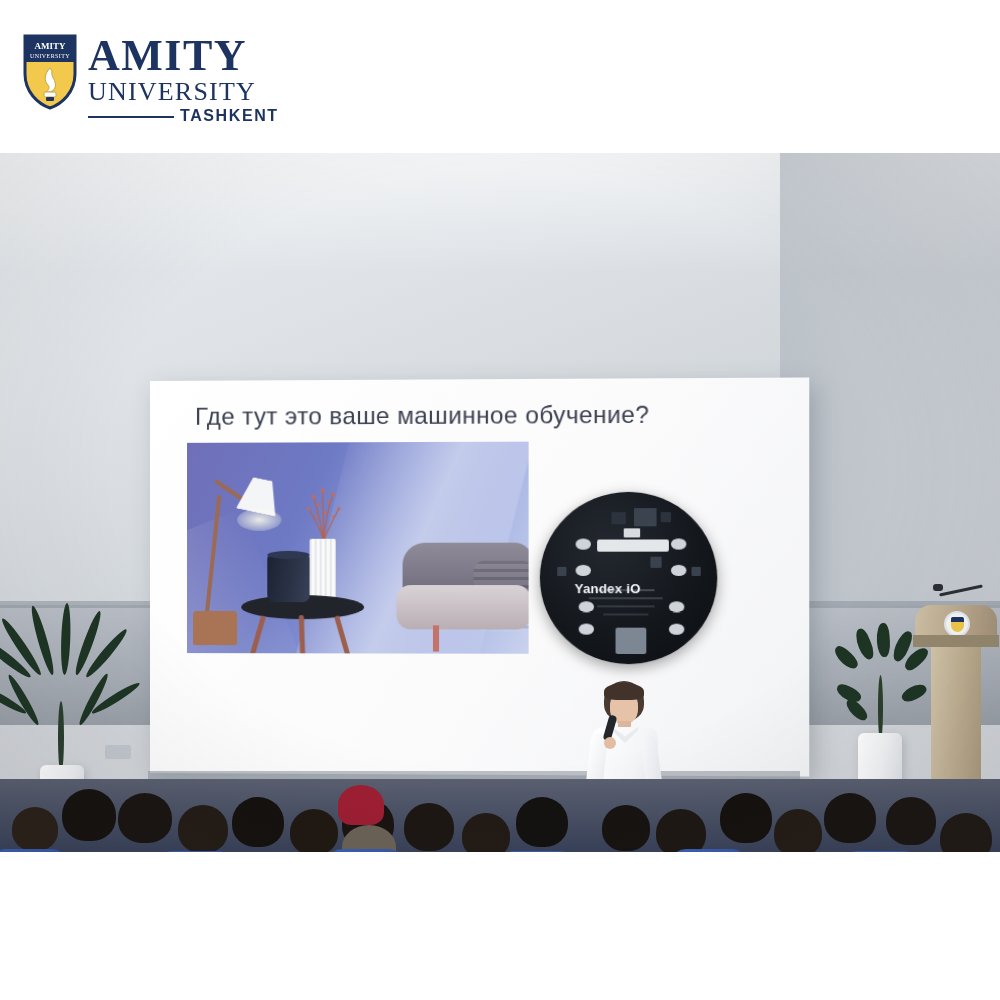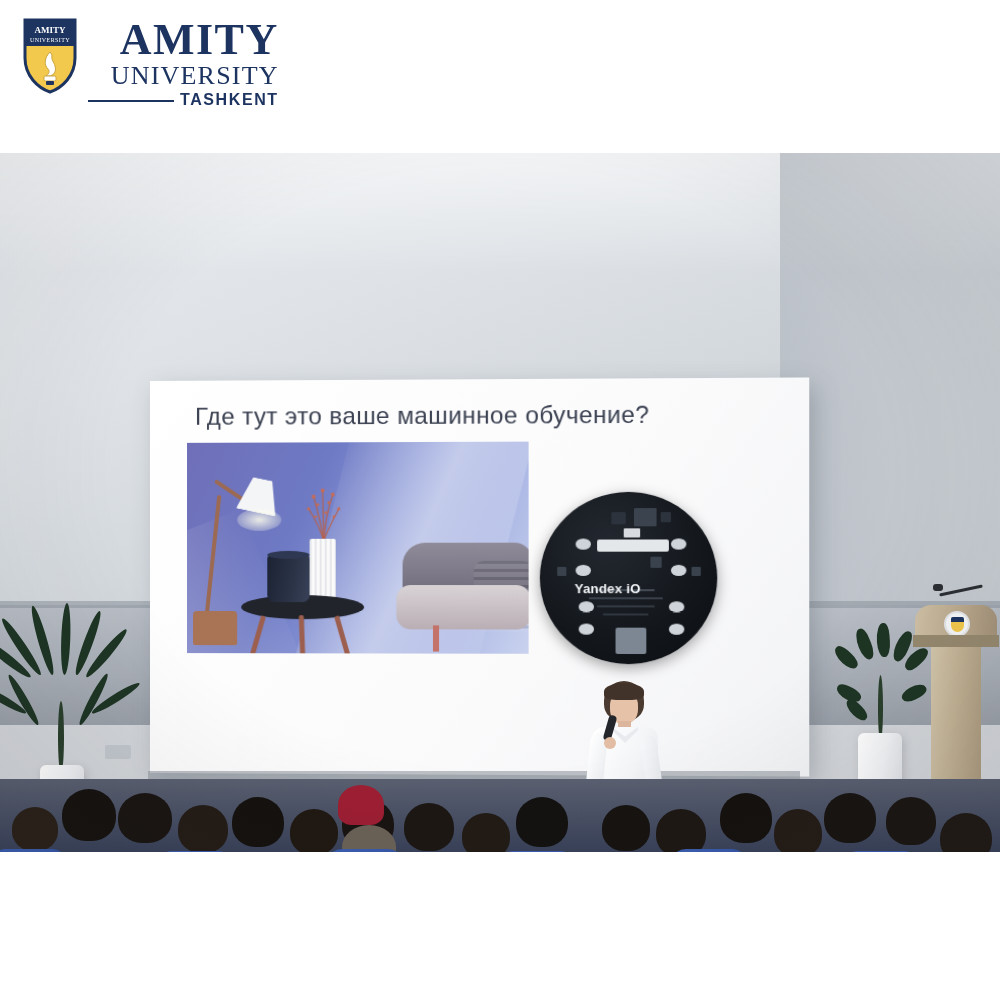--- a/index.html
+++ b/index.html
@@ -1,21 +1,21 @@
 <!DOCTYPE html>
 <html><head>
 <meta charset="utf-8">
 <style>
   html,body{margin:0;padding:0;background:#ffffff;}
   body{width:1000px;height:1000px;overflow:hidden;font-family:"Liberation Sans",sans-serif;}
 
   .page{position:relative;width:1000px;height:1000px;background:#ffffff;}
 
   
-  .header{position:absolute;left:0;top:0;width:1000px;height:153px;background:#ffffff;text-align:right;}
+  .header{position:absolute;left:0;top:16px;width:1000px;height:153px;background:#ffffff;}
   .logo-wrap{position:absolute;left:22px;top:16px;display:flex;align-items:flex-start;}
 
   .shield{position:relative;width:56px;height:78px;flex:none;}
   .shield svg{display:block;width:56px;height:78px;}
 
   .logo-text{margin-left:10px;padding-top:4px;}
   .logo-amity{font-family:"Liberation Serif",serif;font-size:44px;line-height:0.92;
     letter-spacing:1.5px;color:#1d3461;font-weight:700;}
   .logo-university{font-family:"Liberation Serif",serif;font-size:26px;line-height:1.05;
     letter-spacing:1.2px;color:#1d3461;font-weight:400;margin-top:2px;}

